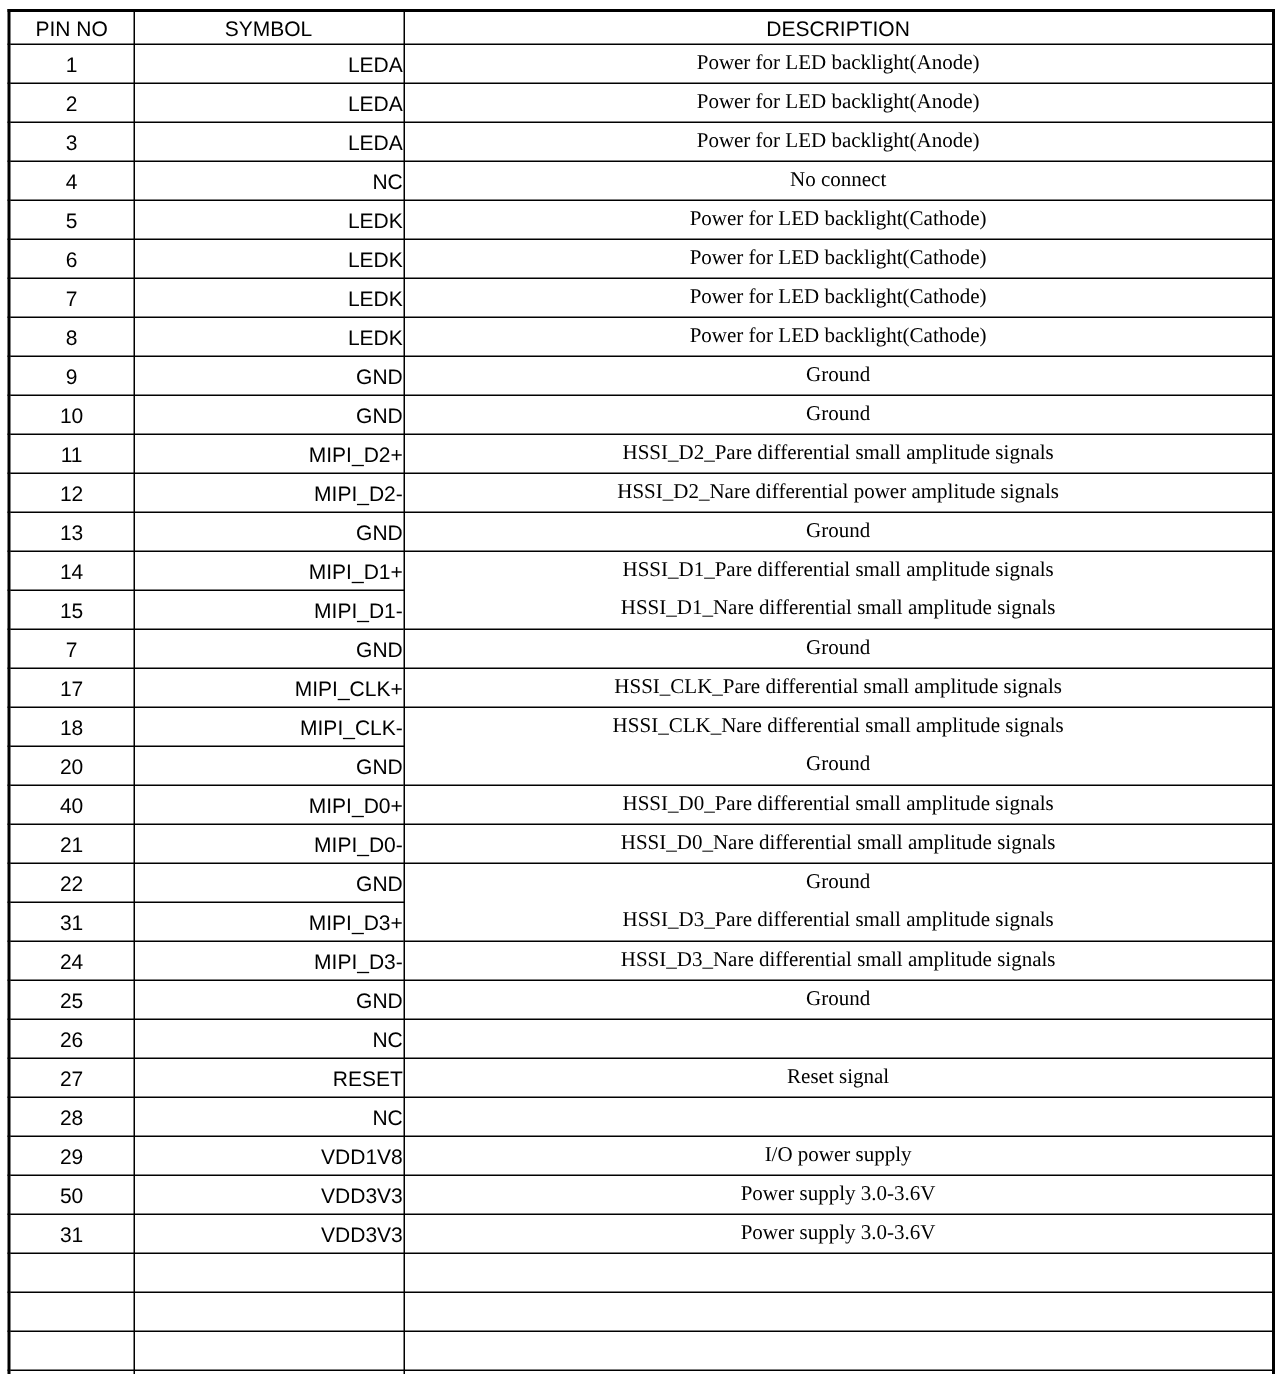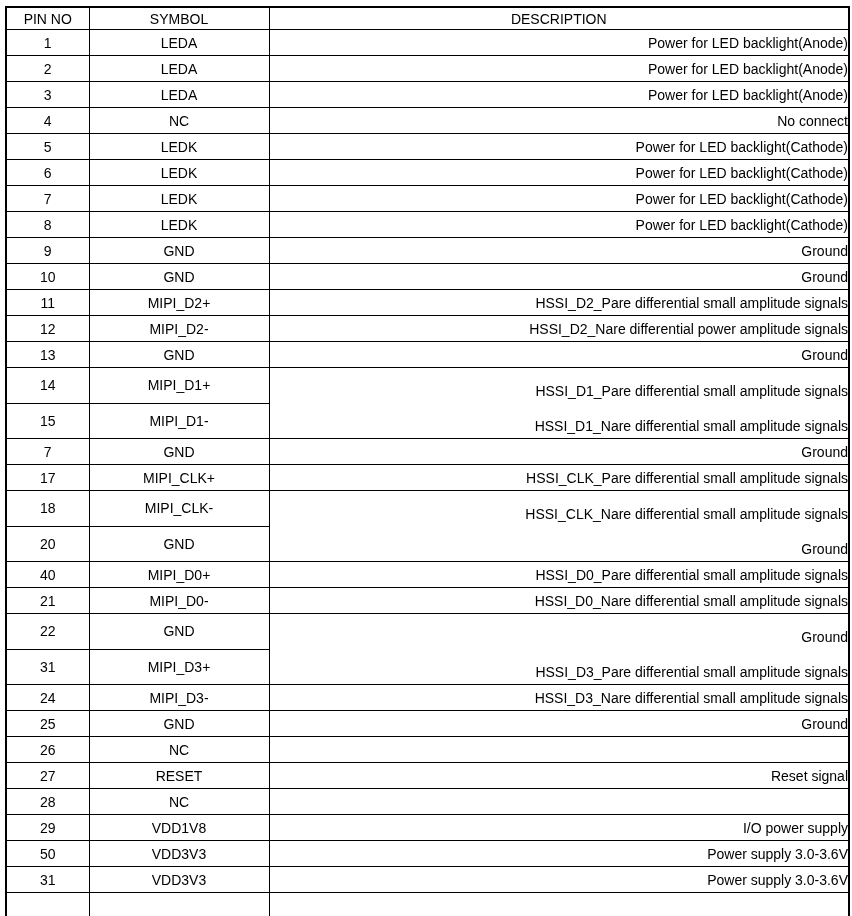--- a/index.html
+++ b/index.html
@@ -34,32 +34,31 @@
     background: #ffffff;
   }
   table.pin-table th {
     font-weight: normal;
     height: 21px;
   }
   table.pin-table td {
     height: 25px;
   }
   td.pin-col   { text-align: center; }
-  td.sym-col   { text-align: center; padding-left: 9px; }
-  td.desc-col  { text-align: right; padding-left: 9px; }
+  td.sym-col   { text-align: right; padding-left: 9px; }
+  td.desc-col  { text-align: center; padding-left: 9px; font-family: Liberation Serif, serif; }
   td.desc-merged {
     vertical-align: top;
     padding: 0 0 0 9px;
   }
   td.desc-merged .mline {
     height: 25px;
     line-height: 26px;
     white-space: nowrap;
     overflow: hidden;
-    margin-top: 10px;
   }
 </style>
 </head>
 <body>
 
 <div class="page">
   <table class="pin-table">
     <colgroup>
       <col style="width:83px">
       <col style="width:180px">

